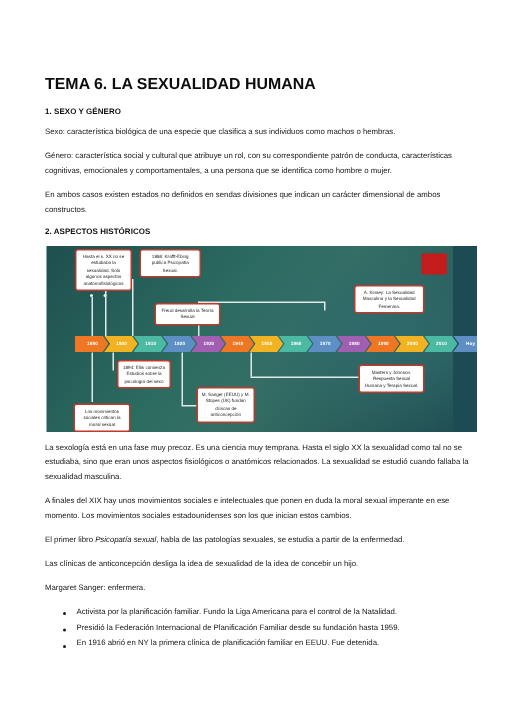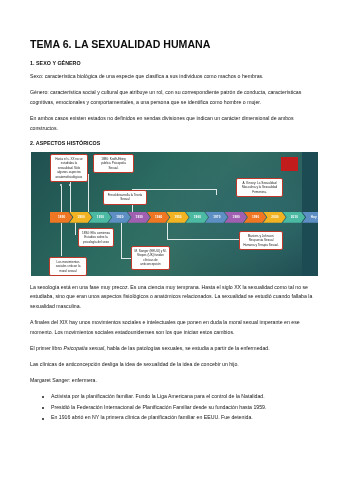--- a/index.html
+++ b/index.html
@@ -9,20 +9,21 @@
     background:#ffffff;
     font-family:"Liberation Sans", sans-serif;
     color:#121212;
     -webkit-font-smoothing:antialiased;
   }
   .page{
     position:relative;
     width:339px;height:375px;
     box-sizing:border-box;
     padding:38px 22px 0 30px;
+    margin-top:12px;
   }
   .doc-title{
     font-size:10.6px;
     font-weight:bold;
     letter-spacing:0.02px;
     margin:0 0 10px 0;
     color:#0d0d0d;
   }
   .section-heading{
     font-size:5.3px;

